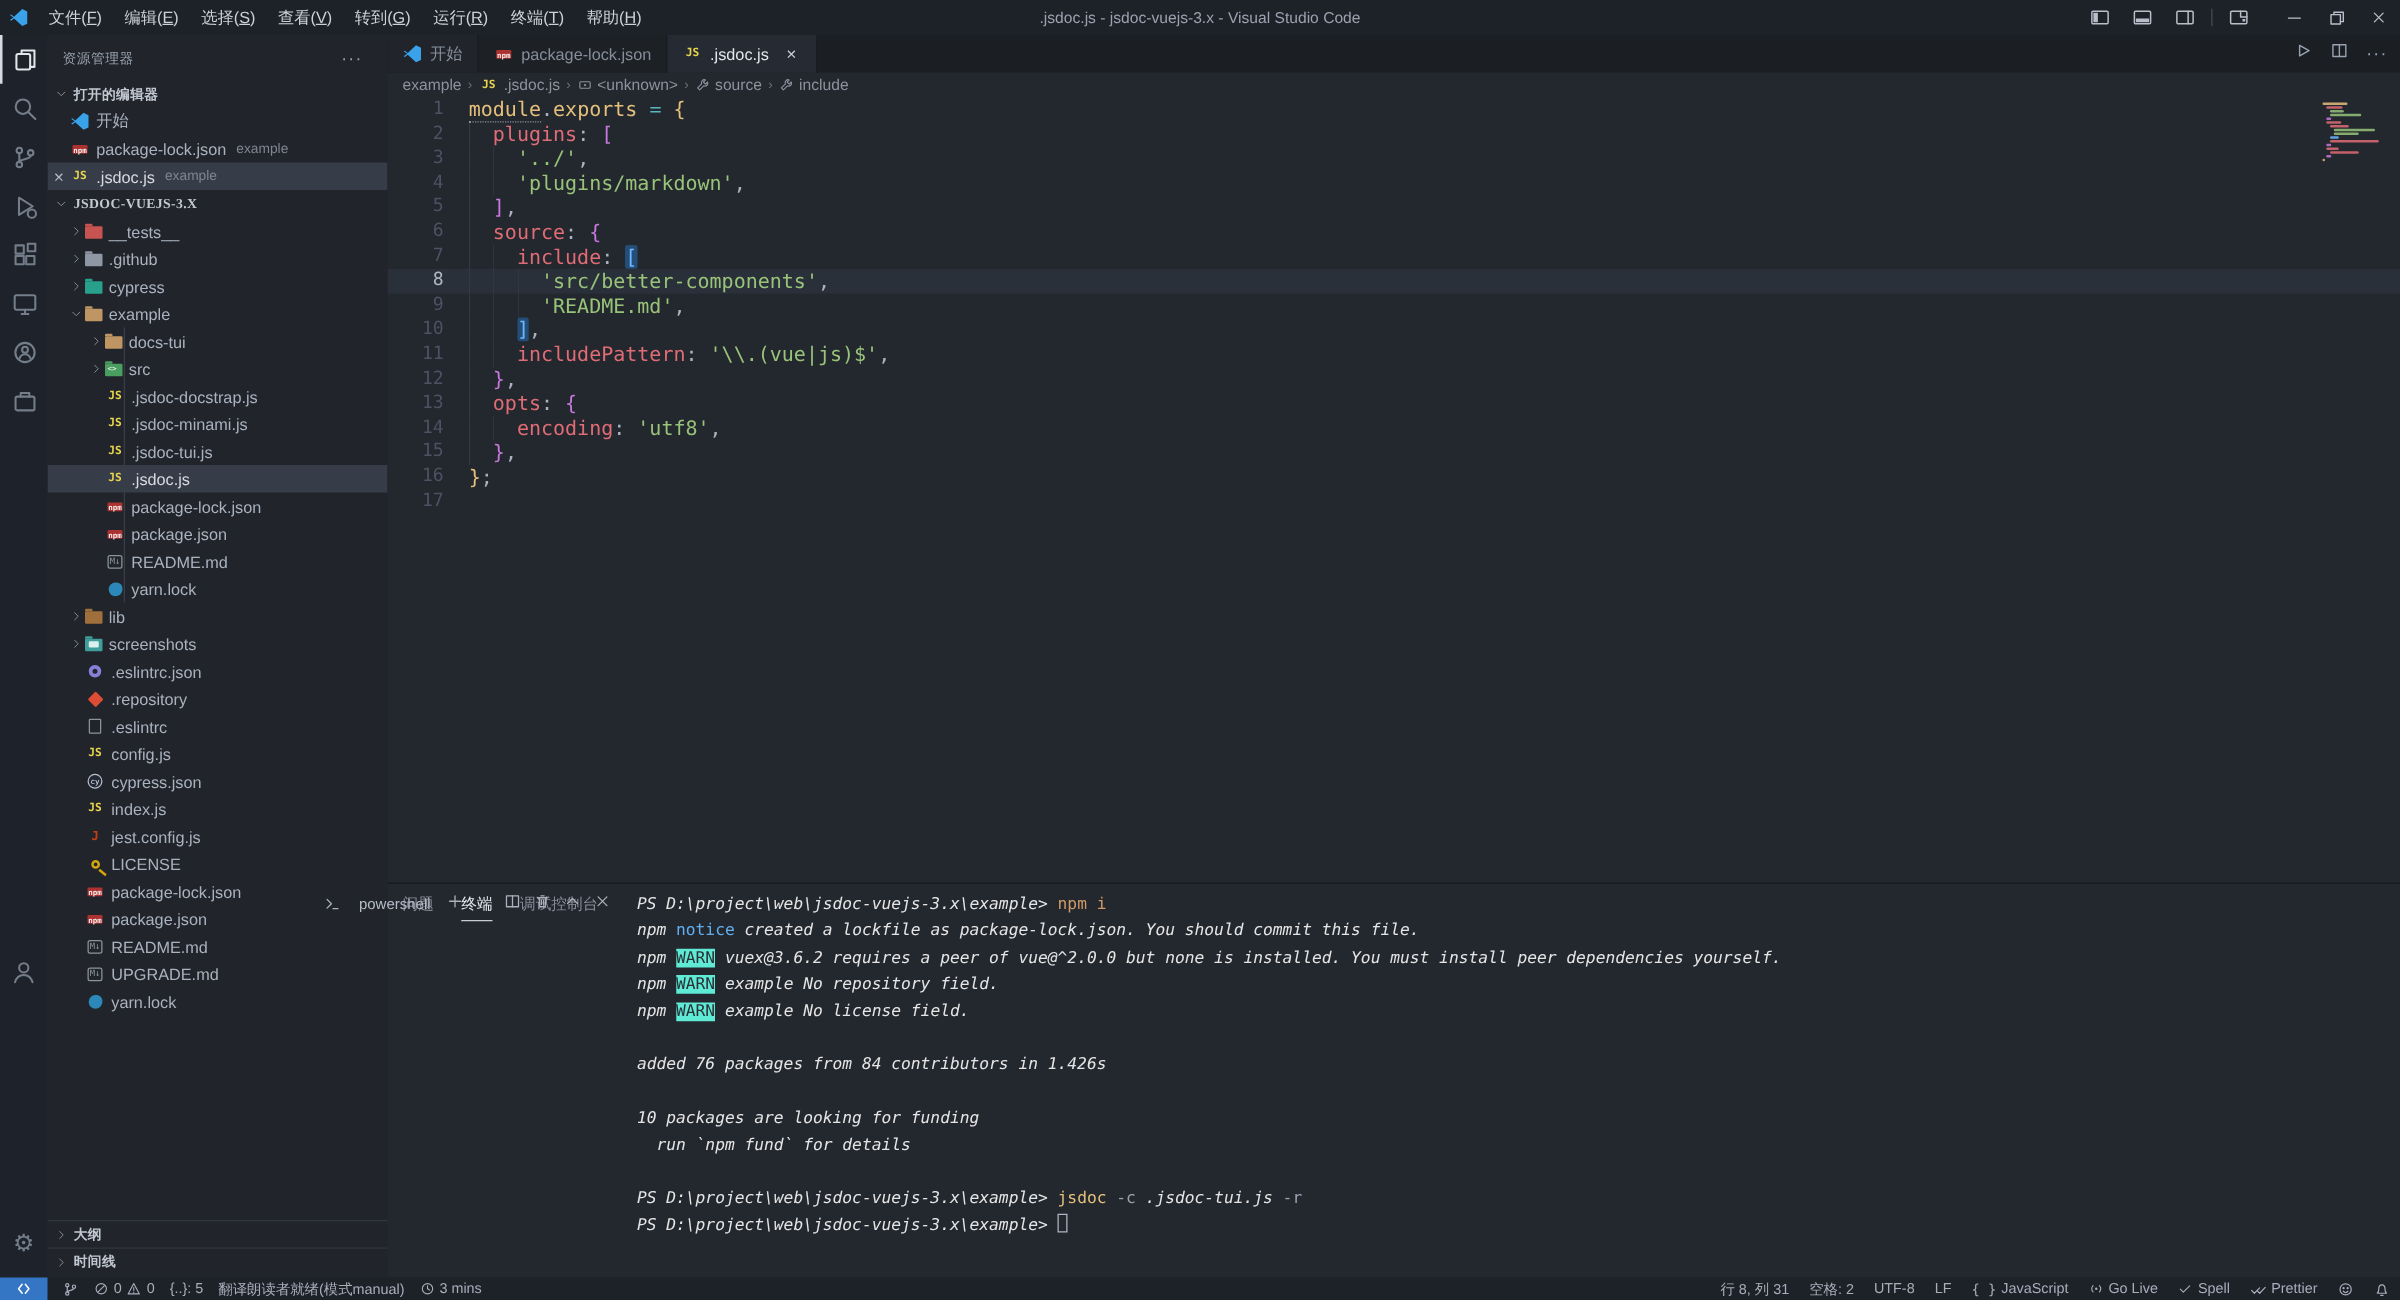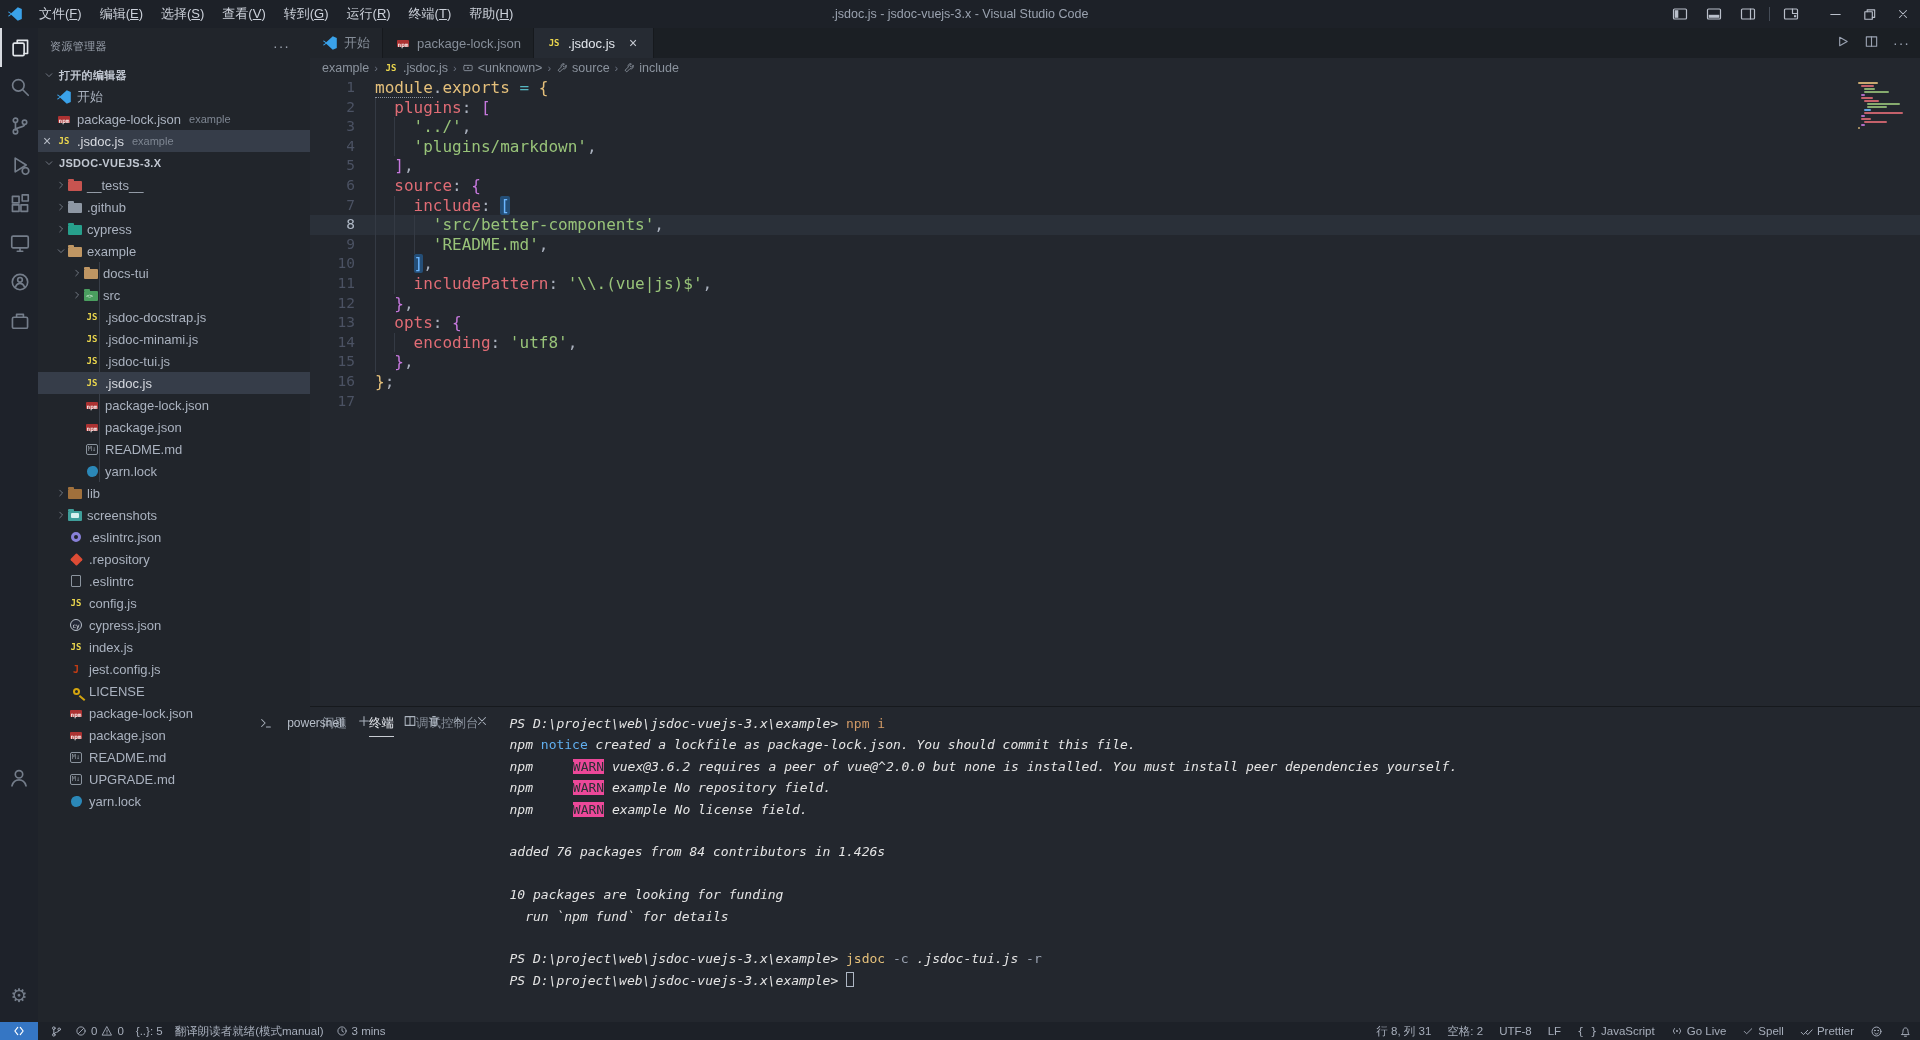--- a/index.html
+++ b/index.html
@@ -24,21 +24,21 @@
   
   .activitybar { width:38px; background:#1e222a; position:relative; flex:none; }
   .ab-item { width:38px; height:39px; display:flex; align-items:center; justify-content:center; color:#747d8a; border-left:2px solid transparent; }
   .ab-item.active { color:#e2e6ea; border-left-color:#d7dae0; }
   .ab-bottom-item { position:absolute; left:0; width:38px; height:39px; display:flex; align-items:center; justify-content:center; color:#747d8a; }
 
   
   .sidebar { width:272px; background:#21252b; flex:none; position:relative; font-size:13px; color:#aab2bf; overflow:hidden; }
   .sb-title { height:36px; display:flex; align-items:center; padding:0 12px; font-size:11px; color:#9aa1ad; letter-spacing:.4px; }
   .sb-more { position:absolute; right:20px; top:10px; color:#9aa1ad; font-size:14px; letter-spacing:1px; }
-  .sec-header { height:22px; display:flex; align-items:center; font-size:11px; font-weight:bold; color:#c2c8d2; letter-spacing:.3px; }
+  .sec-header { height:22px; display:flex; align-items:center; font-size:11px; font-weight:bold; color:#c2c8d2; letter-spacing:.3px;font-family:Liberation Serif, serif; }
   .sec-header .chev { margin:0 3px 0 4px; }
   .row { height:22px; display:flex; align-items:center; white-space:nowrap; }
   .row.selected { background:#363d49; color:#d7dae0; }
   .row .lbl { margin-left:5px; }
   .row .badge { margin-left:8px; font-size:11px; color:#7e8692; }
   .chev { width:14px; display:inline-flex; justify-content:center; color:#8b929d; flex:none; }
   .oe-close { width:18px; flex:none; text-align:center; color:#b6bcc6; font-size:14px; line-height:18px; }
   .tree-guide { position:absolute; left:61px; width:1px; background:#383e48; }
   .sb-bottom { position:absolute; bottom:2px; left:0; right:0; }
   .sb-bottom .sec-header { border-top:1px solid #31363f; }
@@ -97,21 +97,21 @@
   .panel { height:316px; flex:none; border-top:1px solid #16191d; display:flex; flex-direction:row; position:relative; }
   .panel-header { height:32px; display:flex; align-items:center; padding-left:12px; flex:none; position:relative; }
   .ptab { font-size:12.5px; color:#868e99; margin-right:22px; padding:6px 0 4px; text-transform:none; }
   .ptab.active { color:#e6e9ee; border-bottom:1px solid #c8ccd3; }
   .panel-actions { position:absolute; right:12px; top:0; height:32px; display:flex; align-items:center; gap:10px; color:#aab2bd; }
   .shell-label { font-size:12px; color:#b7bec9; margin:0 2px 0 4px; }
   .terminal { flex:1; padding:6px 0 0 9px; font-family:"DejaVu Sans Mono", monospace; font-size:13px; color:#ccd2dc; overflow:hidden; }
   .tline { height:21.4px; line-height:21.4px; white-space:pre; }
   .t-fg { color:#e5e5e5;font-style:italic; } .t-cmd { color:#e5c07b; } .t-orange { color:#d19a66; }
   .t-dim { color:#9aa2b1; } .t-blue { color:#61afef; }
-  .t-warn { background:#ec4899; color:#2b2f36;margin-left:32px; }
+  .t-warn { background:#5eead4; color:#2b2f36; }
   .t-cursor { display:inline-block; width:8px; height:15px; border:1px solid #aeb7c4; vertical-align:-2px; }
 
   
   .statusbar { height:18px; background:#1d2128; display:flex; align-items:center; font-size:11.5px; color:#a7aebb; position:relative; }
   .sb-remote { width:38px; height:18px; background:#3576c4; color:#fff; display:flex; align-items:center; justify-content:center; flex:none; }
   .st-item { display:flex; align-items:center; gap:4px; margin-left:12px; white-space:nowrap; }
   .st-right { position:absolute; right:8px; display:flex; align-items:center; }
   .st-right .st-item { margin-left:16px; }
 </style>
 </head>
@@ -527,20 +527,38 @@
           <span class="lbl">UPGRADE.md</span>
         </div>
         <div class="row" style="padding-left: 16px;">
           <span class="chev"></span>
           <span class="fi fi-yarn">
             <i></i>
           </span>
           <span class="lbl">yarn.lock</span>
         </div>
         <div class="tree-guide" style="top: 88px; height: 220px;"></div>
+      </div>
+    <div class="sb-bottom" id="sb-bottom">
+        <div class="sec-header">
+          <span class="chev">
+            <svg width="10" height="10" viewBox="0 0 16 16" fill="none" stroke="currentColor" stroke-width="1.2" stroke-linecap="round" stroke-linejoin="round">
+              <path d="M6 3.5l4.5 4.5L6 12.5"></path>
+            </svg>
+          </span>
+          <span>大纲</span>
+        </div>
+        <div class="sec-header">
+          <span class="chev">
+            <svg width="10" height="10" viewBox="0 0 16 16" fill="none" stroke="currentColor" stroke-width="1.2" stroke-linecap="round" stroke-linejoin="round">
+              <path d="M6 3.5l4.5 4.5L6 12.5"></path>
+            </svg>
+          </span>
+          <span>时间线</span>
+        </div>
       </div>
   </div>
 
   <div class="editor-region">
     <div class="tabbar">
       <div id="tabs" style="display:flex;">
           <div class="tab">
             <span class="fi">
               <svg width="16" height="16" viewBox="0 0 16 16">
                 <path fill="#3aa2e9" d="M10.8 1.2L4.2 7.3 1.9 5.5l-1 .5 2.8 2-2.8 2 1 .5 2.3-1.8 6.6 6.1 4-1.9V3.1z"></path>

